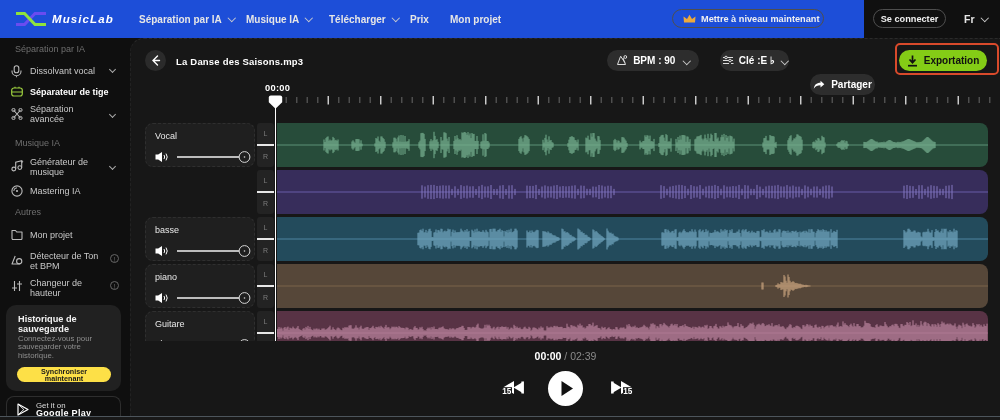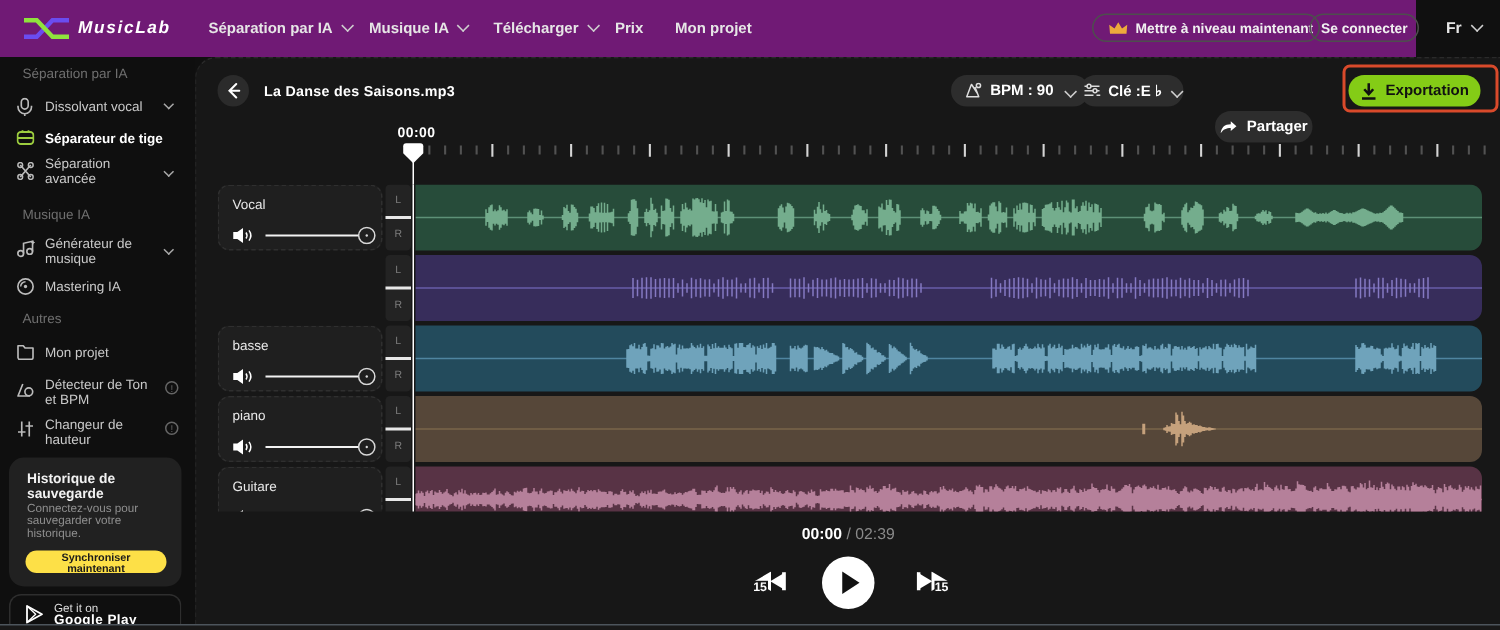--- a/index.html
+++ b/index.html
@@ -1,20 +1,20 @@
 <!DOCTYPE html>
 <html><head>
 <meta charset="utf-8">
 <style>
 * { margin:0; padding:0; box-sizing:border-box; }
 html,body { width:1000px; height:420px; overflow:hidden; background:#0f0f0f; font-family:"Liberation Sans", sans-serif; }
 #page { position:relative; width:1000px; height:420px; background:#101010; overflow:hidden; }
 
 
-#nav { position:absolute; left:0; top:0; width:944px; height:38px; background:#701a75; }
+#nav { position:absolute; left:0; top:0; width:864px; height:38px; background:#1d4ed8; }
 #logo { position:absolute; left:15px; top:10px; }
 #logoname { position:absolute; left:52px; top:13px; font-size:11.5px; font-weight:bold; font-style:italic; color:#fff; letter-spacing:1.1px; }
 .navitem { position:absolute; top:13.5px; font-size:10px; color:#e6e6e6; font-weight:bold; white-space:nowrap; }
 .chev { display:inline-block; width:5.5px; height:5.5px; border-right:1.5px solid #cfcfcf; border-bottom:1.5px solid #cfcfcf; transform:rotate(45deg); margin-left:7px; vertical-align:2.5px; }
 .pill { position:absolute; top:9px; height:19px; border:1px solid #4e4e4e; border-radius:10px; color:#f0f0f0; font-size:9.2px; font-weight:bold; display:flex; align-items:center; padding:0 10px; white-space:nowrap; }
 
 
 #side { position:absolute; left:0; top:38px; width:130px; height:382px; background:#0f0f0f; }
 .shead { position:absolute; left:15px; font-size:9px; color:#6f6f6f; }
 .sitem { position:absolute; left:30px; font-size:9px; color:#c9c9c9; line-height:10px; }
@@ -62,21 +62,21 @@
     <svg id="logo" width="33" height="18" viewBox="0 0 33 18">
       <path d="M1 14.5 H9.5 L20 3.5 H31" stroke="#6a4cf0" stroke-width="3" fill="none"></path>
       <path d="M1 3.5 H9.5 L20 14.5 H31" stroke="#8fe33d" stroke-width="3" fill="none"></path>
     </svg>
     <div id="logoname">MusicLab</div>
     <div class="navitem" style="left:139px;">Séparation par IA<span class="chev"></span></div>
     <div class="navitem" style="left:246px;">Musique IA<span class="chev"></span></div>
     <div class="navitem" style="left:329px;">Télécharger<span class="chev"></span></div>
     <div class="navitem" style="left:410px;">Prix</div>
     <div class="navitem" style="left:450px;">Mon projet</div>
-    <div class="pill" style="left:728px; width:152px;"><svg width="13" height="10" viewBox="0 0 13 10" style="flex:none; margin-right:5px;">
+    <div class="pill" style="left:672px; width:152px;"><svg width="13" height="10" viewBox="0 0 13 10" style="flex:none; margin-right:5px;">
           <path d="M1 8.5 L0.5 2.5 L4 5 L6.5 0.8 L9 5 L12.5 2.5 L12 8.5 Z" fill="#eda93c"></path>
         </svg>Mettre à niveau maintenant</div>
     <div class="pill" style="left:873px; width:73px; justify-content:center;">Se connecter</div>
     <div class="navitem" style="left:964px; top:13px; font-size:10.5px;">Fr<span class="chev"></span></div>
   </div>
 
   <div id="side">
     <div class="shead" style="top:6px;">Séparation par IA</div>
     <svg class="sicon" style="top:27px;" width="11" height="13" viewBox="0 0 11 13">
         <rect x="3.2" y="0.7" width="4.6" height="7" rx="2.3" stroke="#bbb" stroke-width="1.1" fill="none"></rect>
@@ -142,21 +142,21 @@
       </svg>
     <div style="position:absolute; left:36px; top:362.5px; font-size:7.8px; color:#ddd;">Get it on</div>
     <div style="position:absolute; left:36px; top:369.5px; font-size:9px; color:#fff; font-weight:bold; letter-spacing:0.3px;">Google Play</div>
   </div>
 
   <div id="main">
     <div id="backbtn"><svg width="21" height="21" viewBox="0 0 21 21">
           <path d="M12.5 6 L8 10.5 L12.5 15 M8 10.5 H14.5" stroke="#fff" stroke-width="1.4" fill="none" stroke-linecap="round"></path>
         </svg></div>
     <div id="title">La Danse des Saisons.mp3</div>
-    <div class="hbtn" style="left:503px; width:92px;"><svg width="12" height="11" viewBox="0 0 12 11" style="margin-right:5px;">
+    <div class="hbtn" style="left:476px; width:92px;"><svg width="12" height="11" viewBox="0 0 12 11" style="margin-right:5px;">
           <path d="M4.5 1.5 L1.5 9.5 H9.5 L7 3 M4.5 1 L8.8 7.5" stroke="#ddd" stroke-width="1" fill="none" stroke-linejoin="round"></path>
           <circle cx="9.3" cy="2" r="1.4" stroke="#ddd" stroke-width="1" fill="none"></circle>
         </svg>BPM&nbsp;:&nbsp;90<span class="chev" style="margin-left:9px;"></span></div>
     <div class="hbtn" style="left:589px; width:69px;"><svg width="12" height="11" viewBox="0 0 12 11" style="margin-right:5px;">
           <path d="M1 2.5 H11 M1 5.5 H11 M1 8.5 H7" stroke="#ddd" stroke-width="1"></path>
           <circle cx="4" cy="2.5" r="1.3" fill="#2d2d2d" stroke="#ddd" stroke-width="1"></circle>
           <circle cx="8" cy="5.5" r="1.3" fill="#2d2d2d" stroke="#ddd" stroke-width="1"></circle>
           <path d="M9 8.5 h2.5" stroke="#ddd" stroke-width="1"></path>
         </svg>Clé&nbsp;:E&nbsp;♭<span class="chev" style="margin-left:7px;"></span></div>
     <div class="hbtn" style="left:679px; width:65px;margin-top:24px;"><svg width="12" height="10" viewBox="0 0 12 10" style="margin-right:6px;">

